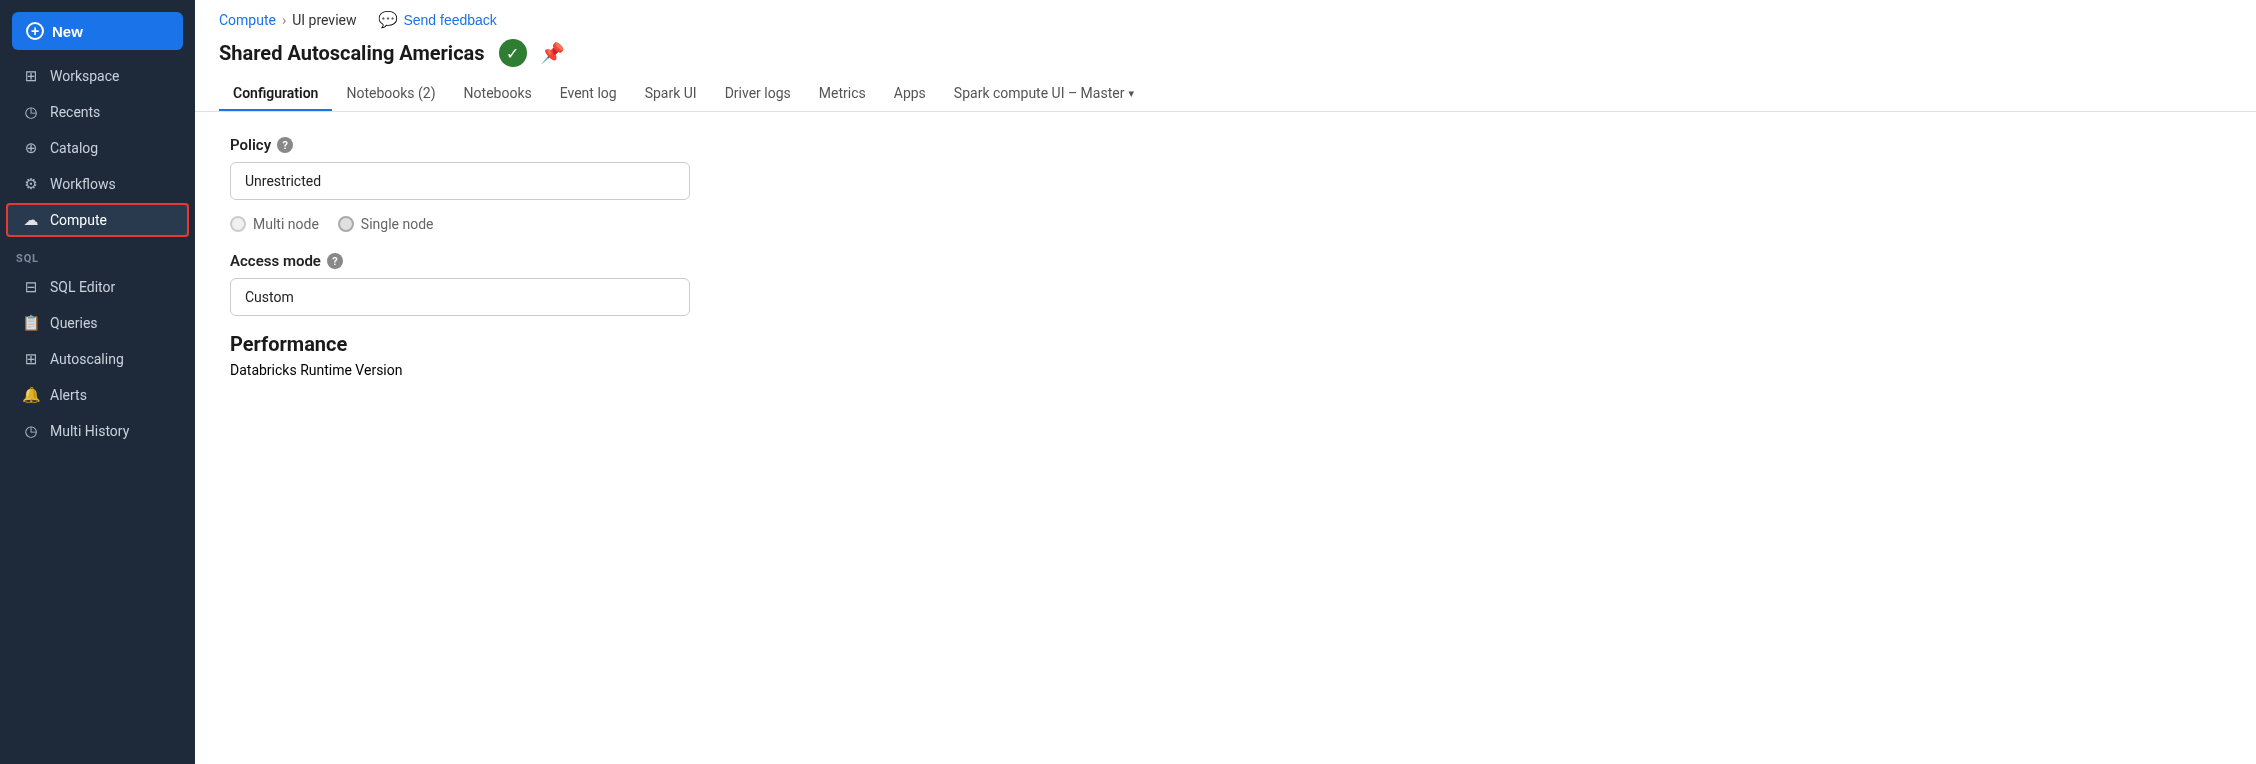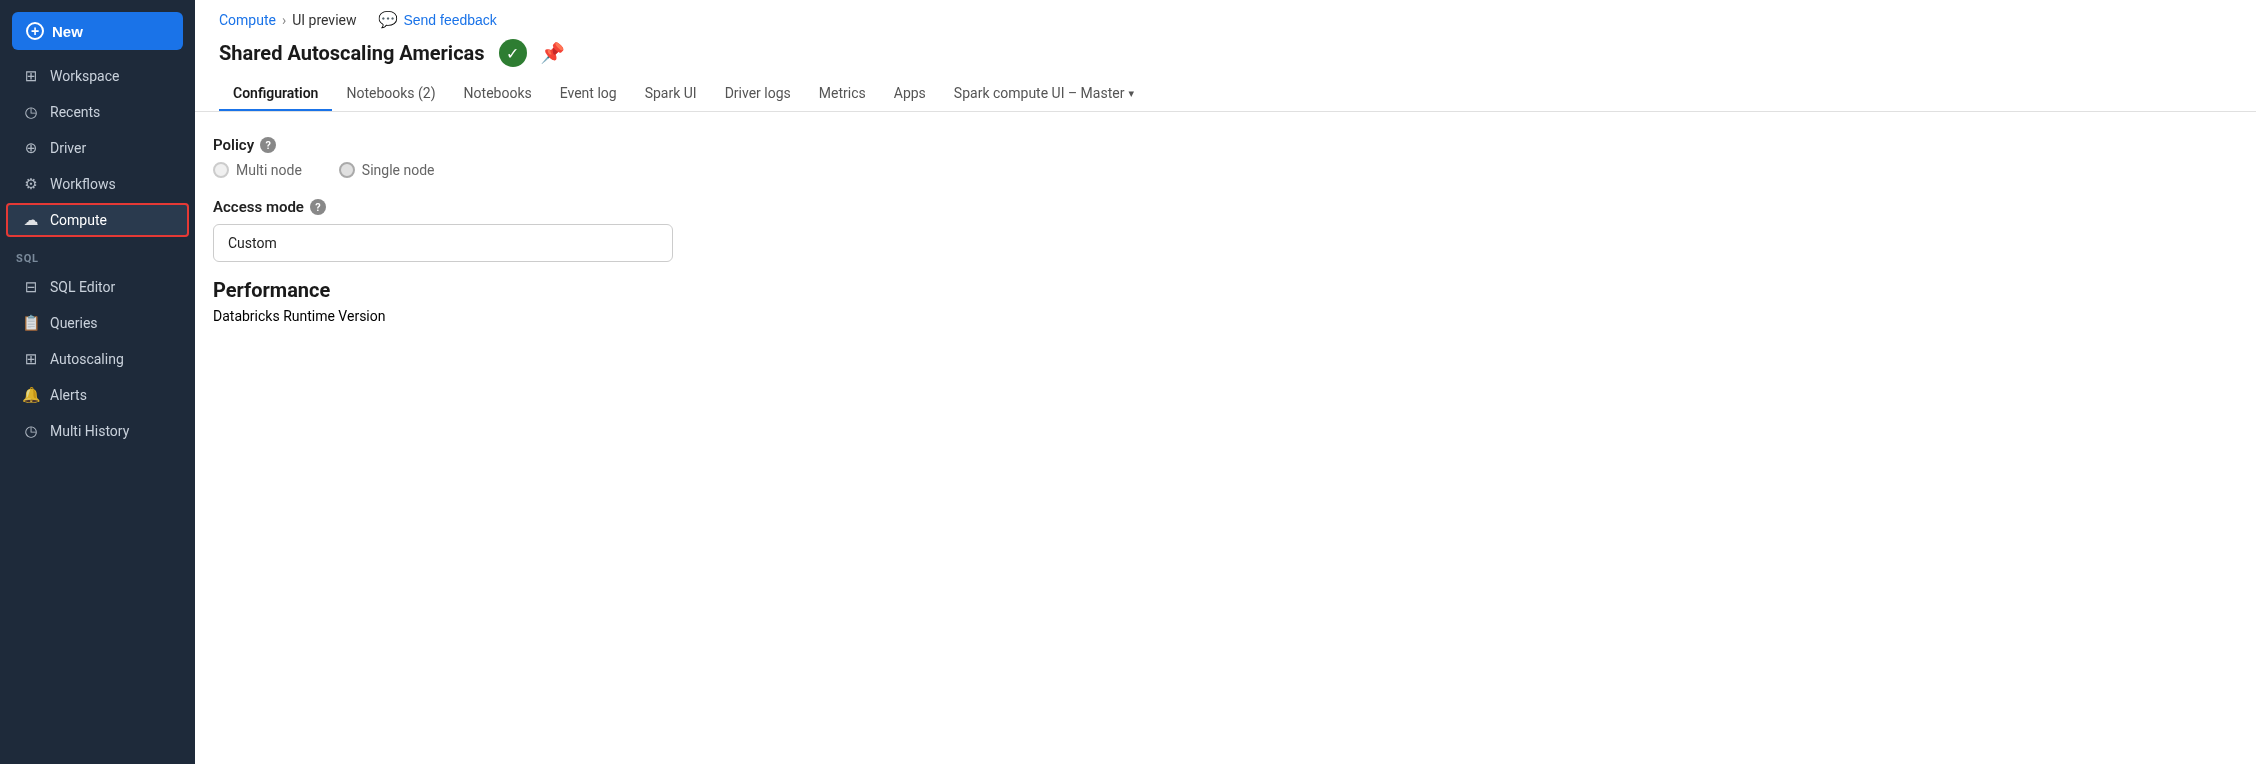--- a/index.html
+++ b/index.html
@@ -138,21 +138,21 @@
       color: #1a1a1a;
       border-bottom: 2px solid #1a73e8;
       font-weight: 600;
     }
     .tab-dropdown { display: flex; align-items: center; gap: 4px; }
     .tab-chevron { font-size: 11px; }
 
     
     .content-area {
       flex: 1;
-      padding: 24px 18px;
+      padding: 24px 35px;
       overflow-y: auto;
     }
     .field-label {
       font-size: 15px;
       font-weight: 600;
       color: #222;
       display: flex;
       align-items: center;
       gap: 6px;
       margin-bottom: 8px;
@@ -172,21 +172,21 @@
       padding: 10px 14px;
       font-size: 14px;
       color: #222;
       width: 460px;
       background: #fff;
       margin-bottom: 16px;
     }
     .radio-group {
       display: flex;
       align-items: center;
-      gap: 37px;
+      gap: 19px;
       margin-bottom: 20px;
     }
     .radio-item {
       display: flex;
       align-items: center;
       gap: 7px;
       font-size: 14px;
       color: #666;
       cursor: pointer;
     }
@@ -222,21 +222,21 @@
   <div class="sidebar-item">
     <span class="sidebar-icon">⊞</span>
     <span>Workspace</span>
   </div>
   <div class="sidebar-item">
     <span class="sidebar-icon">◷</span>
     <span>Recents</span>
   </div>
   <div class="sidebar-item">
     <span class="sidebar-icon">⊕</span>
-    <span>Driver</span>
+    <span>Catalog</span>
   </div>
   <div class="sidebar-item">
     <span class="sidebar-icon">⚙</span>
     <span>Workflows</span>
   </div>
   <div class="sidebar-item highlighted">
     <span class="sidebar-icon">☁</span>
     <span>Compute</span>
   </div>
 
@@ -312,20 +312,21 @@
       <span class="tab-chevron">▾</span>
     </div>
   </div>
 
   <div class="content-area">
 
     <div class="field-label">
       <span>Policy</span>
       <span class="help-icon">?</span>
     </div>
+    <div class="field-value-box">Unrestricted</div>
 
     <div class="radio-group">
       <label class="radio-item">
         <span class="radio-circle disabled"></span>
         <span>Multi node</span>
       </label>
       <label class="radio-item">
         <span class="radio-circle"></span>
         <span>Single node</span>
       </label>

